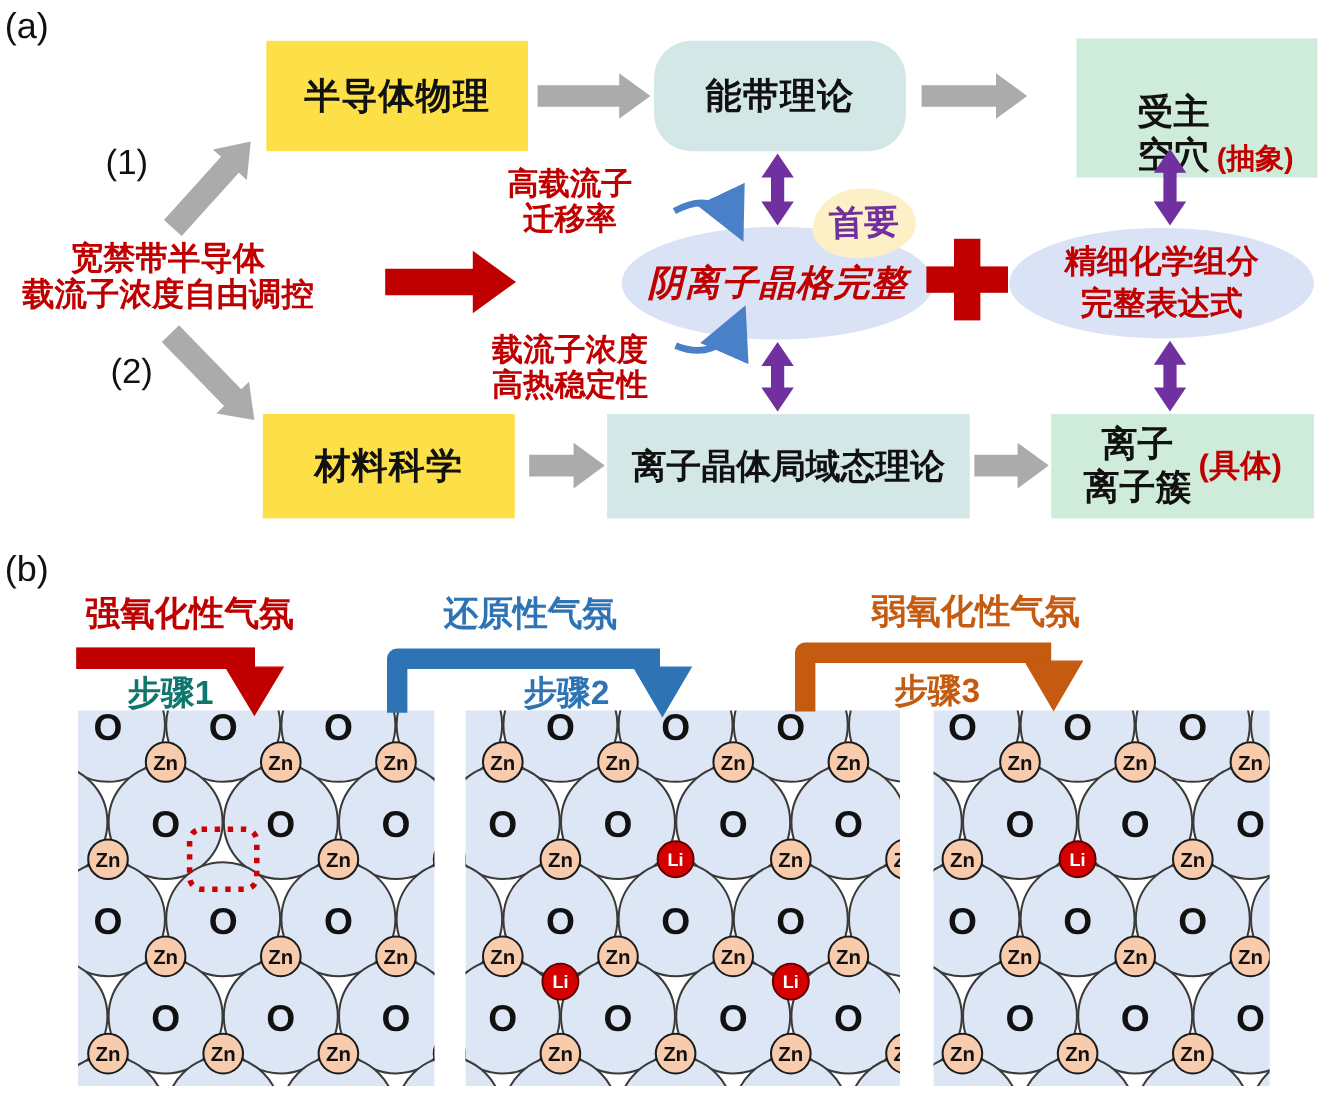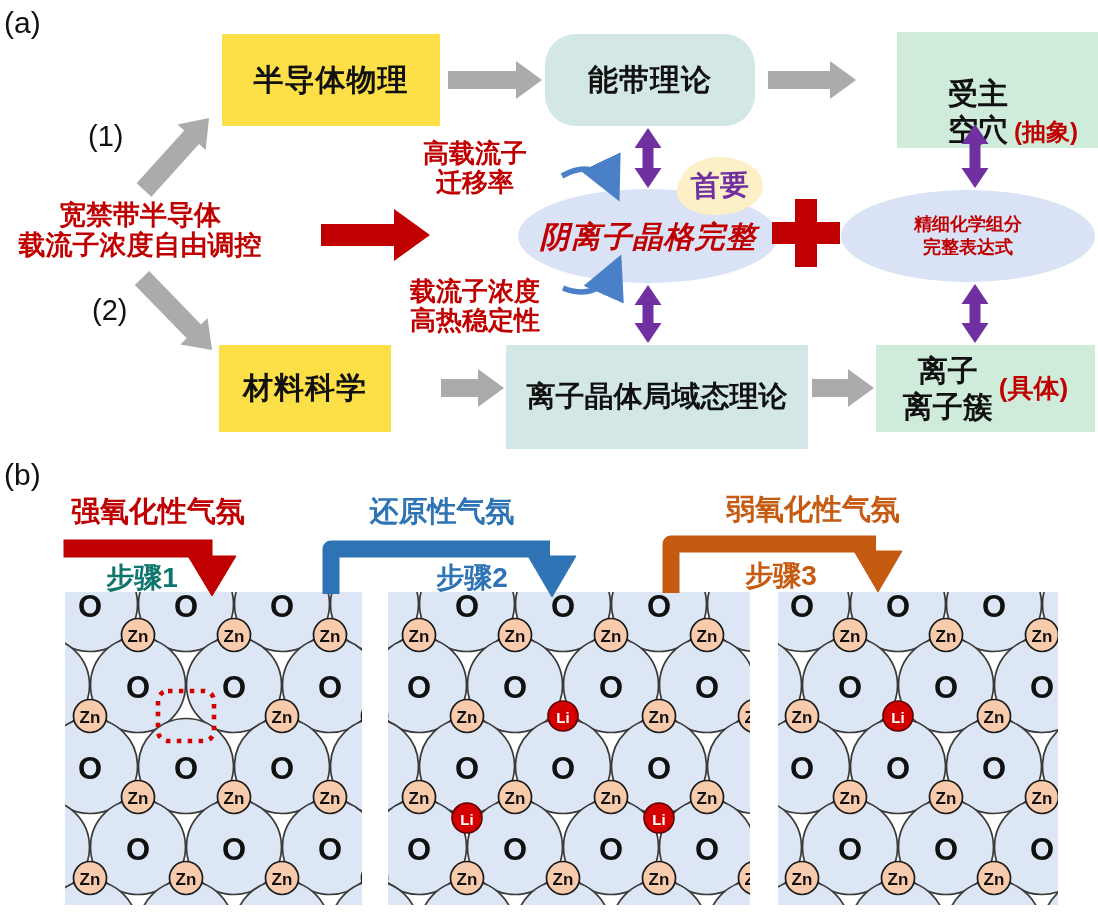--- a/index.html
+++ b/index.html
@@ -14,21 +14,21 @@
   .bx-main{font-size:30px;letter-spacing:1px;}
   .bx-long{font-size:29px;}
   .two-line{display:flex;flex-direction:column;align-items:center;line-height:1.2;font-size:30px;font-weight:700;color:#111;}
   .red-tag{color:#c00000;font-size:24px;font-weight:700;margin-left:6px;}
   .red-note{color:#c00000;font-weight:700;text-align:center;line-height:1.12;}
   .src-text{font-size:27px;}
   .annot{font-size:26px;}
   .ellipse{background:#d9e3f5;border-radius:50%;display:flex;flex-direction:column;align-items:center;justify-content:center;z-index:1;}
   .ellipse .etext{color:#c00000;font-weight:700;text-align:center;line-height:1.3;}
   .e1text{font-size:30px;letter-spacing:1px;}
-  .e2text{font-size:18px;}
+  .e2text{font-size:27px;}
   .badge{background:#fdf0c6;border-radius:48% 52% 55% 45% / 60% 52% 48% 42%;transform:rotate(-2deg);
          display:flex;align-items:center;justify-content:center;color:#7030a0;font-size:29px;font-weight:700;z-index:3;}
   .path-num{font-size:29px;color:#111;}
   .step-title{font-size:29px;font-weight:700;text-align:center;}
   .step-label{font-size:28px;font-weight:700;text-align:center;}
   #connectors{position:absolute;left:0;top:0;z-index:4;pointer-events:none;}
   .lattice{position:absolute;background:#ffffff;}
   .lattice .ox{fill:#dce6f4;stroke:#3a3a3a;stroke-width:1.7;}
   .lattice .olbl{font-size:31px;font-weight:700;fill:#111;text-anchor:middle;dominant-baseline:central;font-family:"Liberation Sans","DejaVu Sans",sans-serif;}
   .lattice .zn{fill:#f9cbad;stroke:#1b1b1b;stroke-width:1.7;}
@@ -84,25 +84,25 @@
 
   <div class="abs badge" style="left:677px;top:157px;width:86px;height:58px;">
     <span>首要</span>
   </div>
 
   <div class="abs ellipse" style="left:841px;top:190px;width:254px;height:92px;">
     <span class="etext e2text">精细化学组分</span>
     <span class="etext e2text">完整表达式</span>
   </div>
 
-  <div class="abs fbox yellow bx-main" style="left:219px;top:345px;width:172px;height:87px;">
+  <div class="abs fbox yellow bx-main" style="left:219px;top:345px;width:210px;height:87px;">
     <span>材料科学</span>
   </div>
 
-  <div class="abs fbox teal bx-long" style="left:506px;top:345px;width:302px;height:104px;">
+  <div class="abs fbox teal bx-long" style="left:506px;top:345px;width:302px;height:87px;">
     <span>离子晶体局域态理论</span>
   </div>
 
   <div class="abs fbox green" style="left:876px;top:345px;width:219px;height:87px;">
     <div class="two-line">
       <span>离子</span>
       <span>离子簇</span>
     </div>
     <span class="red-tag" style="font-size:26px;">(具体)</span>
   </div>

